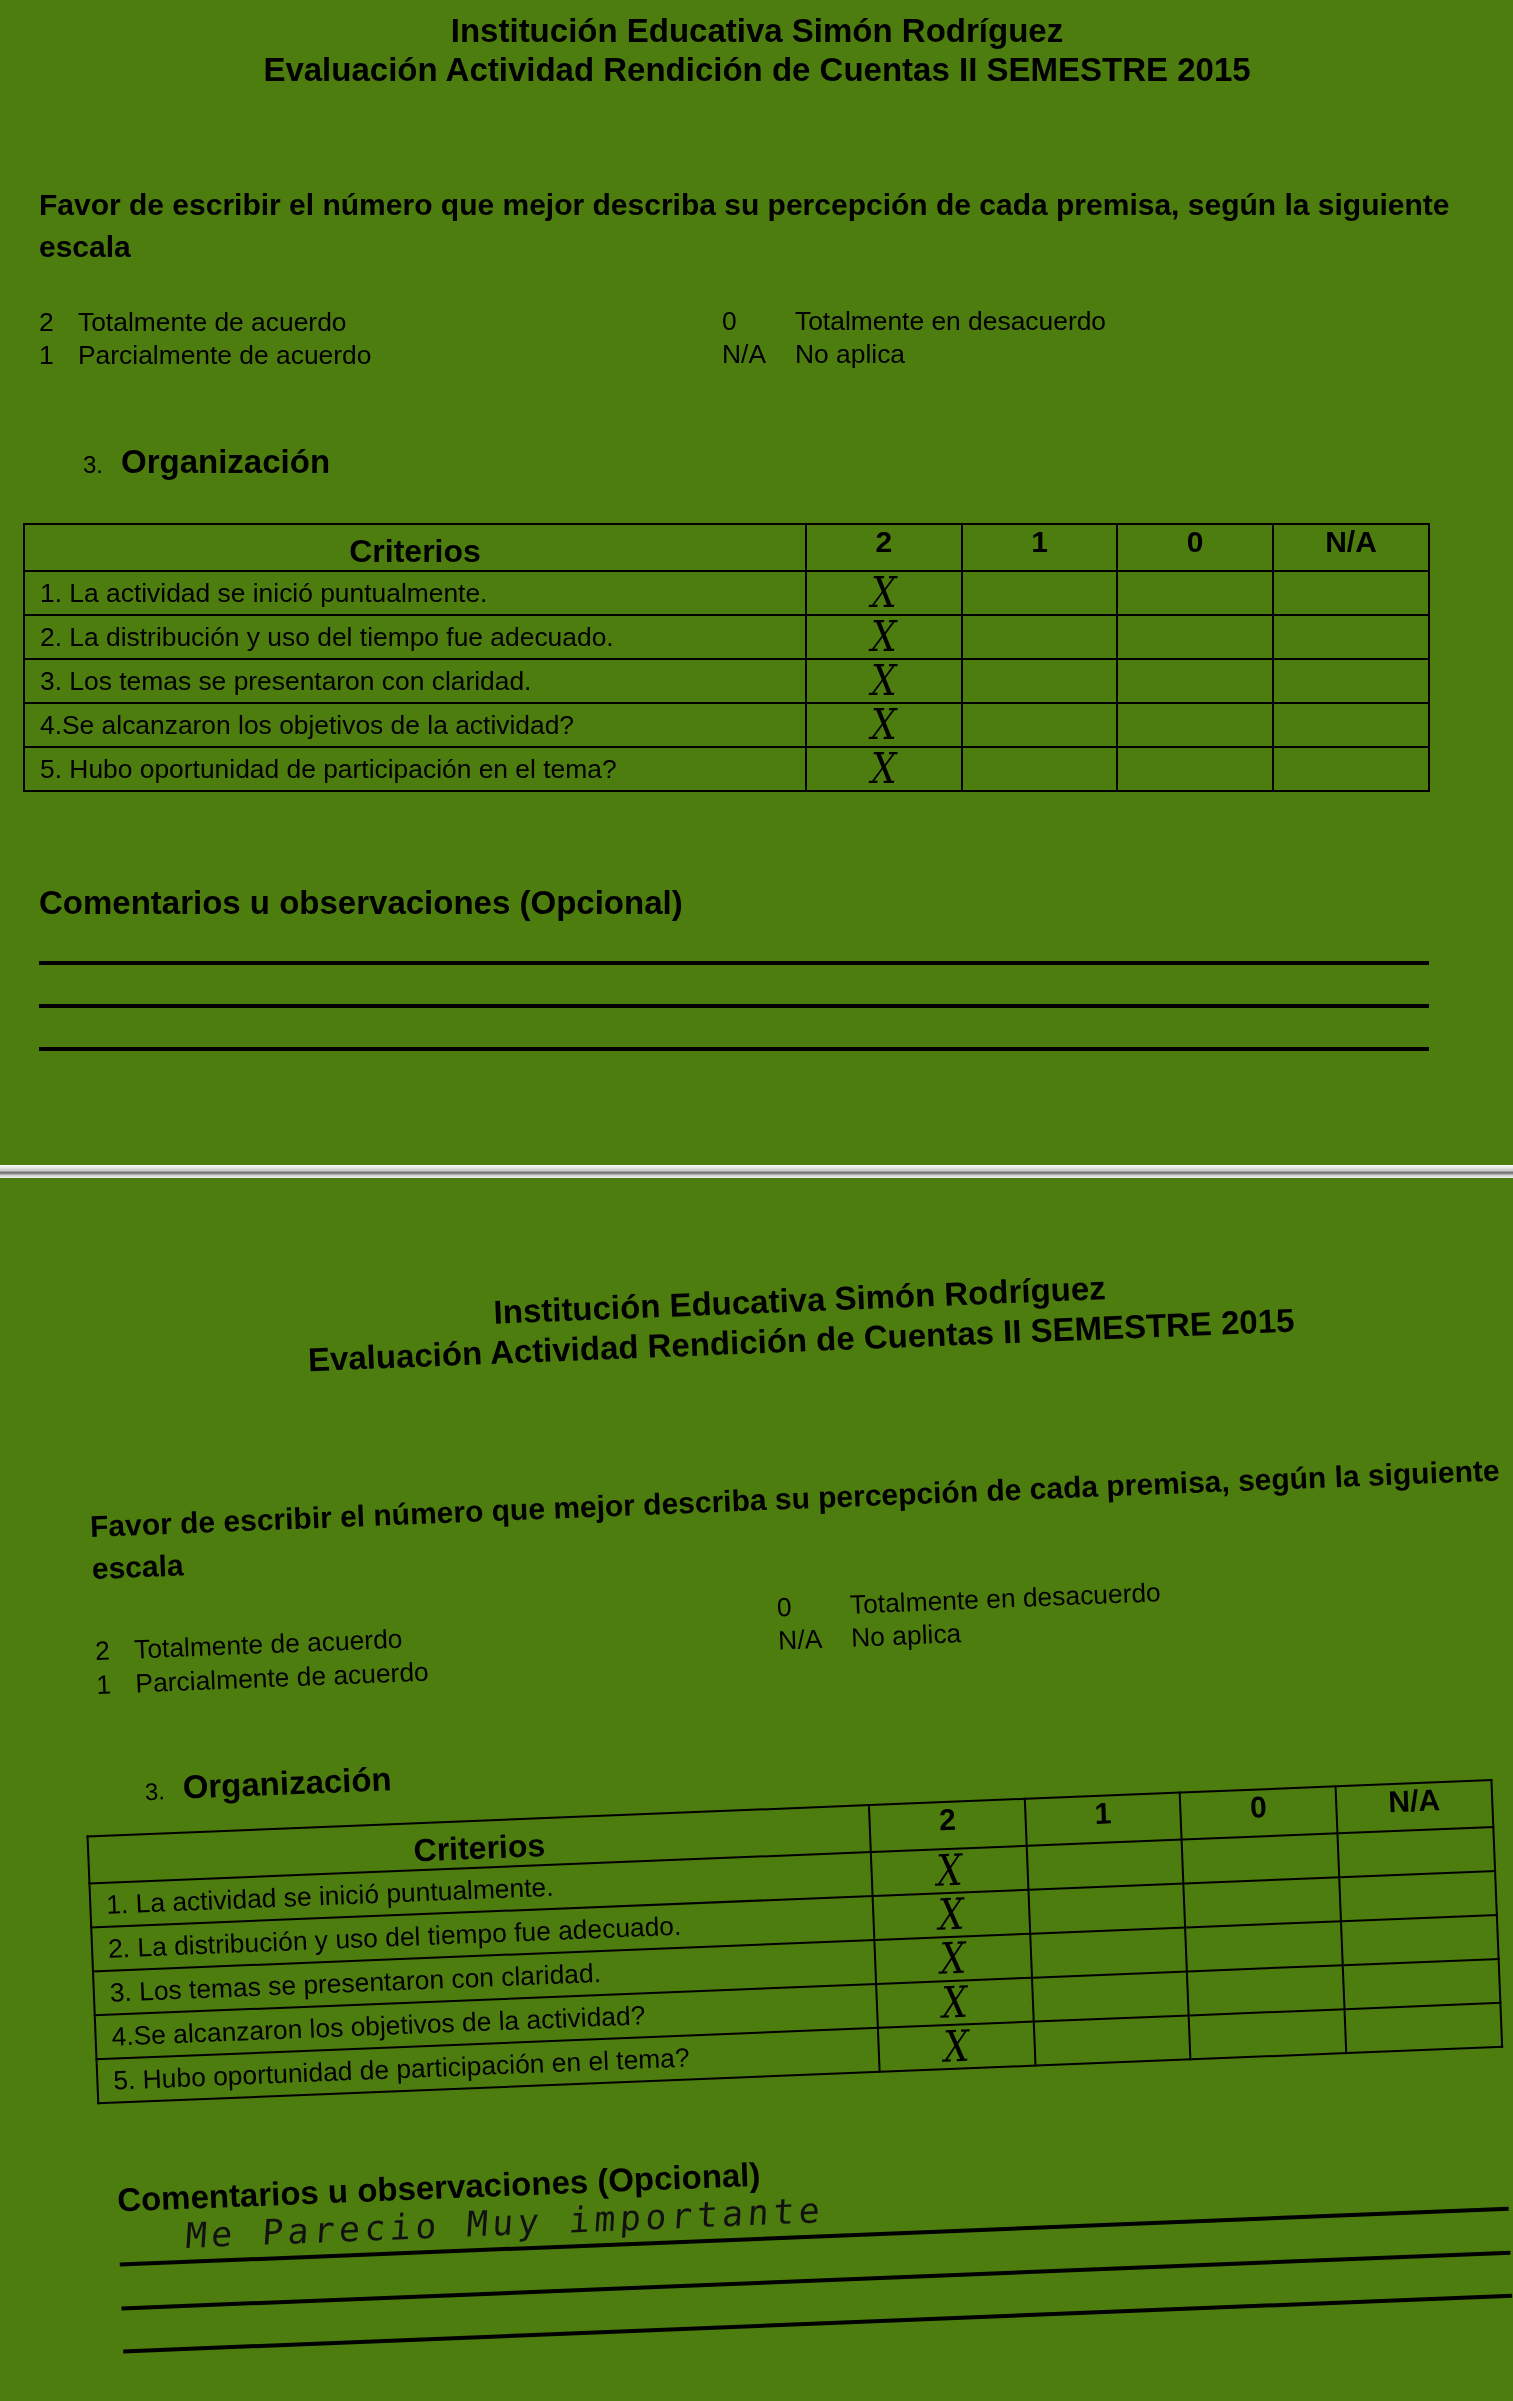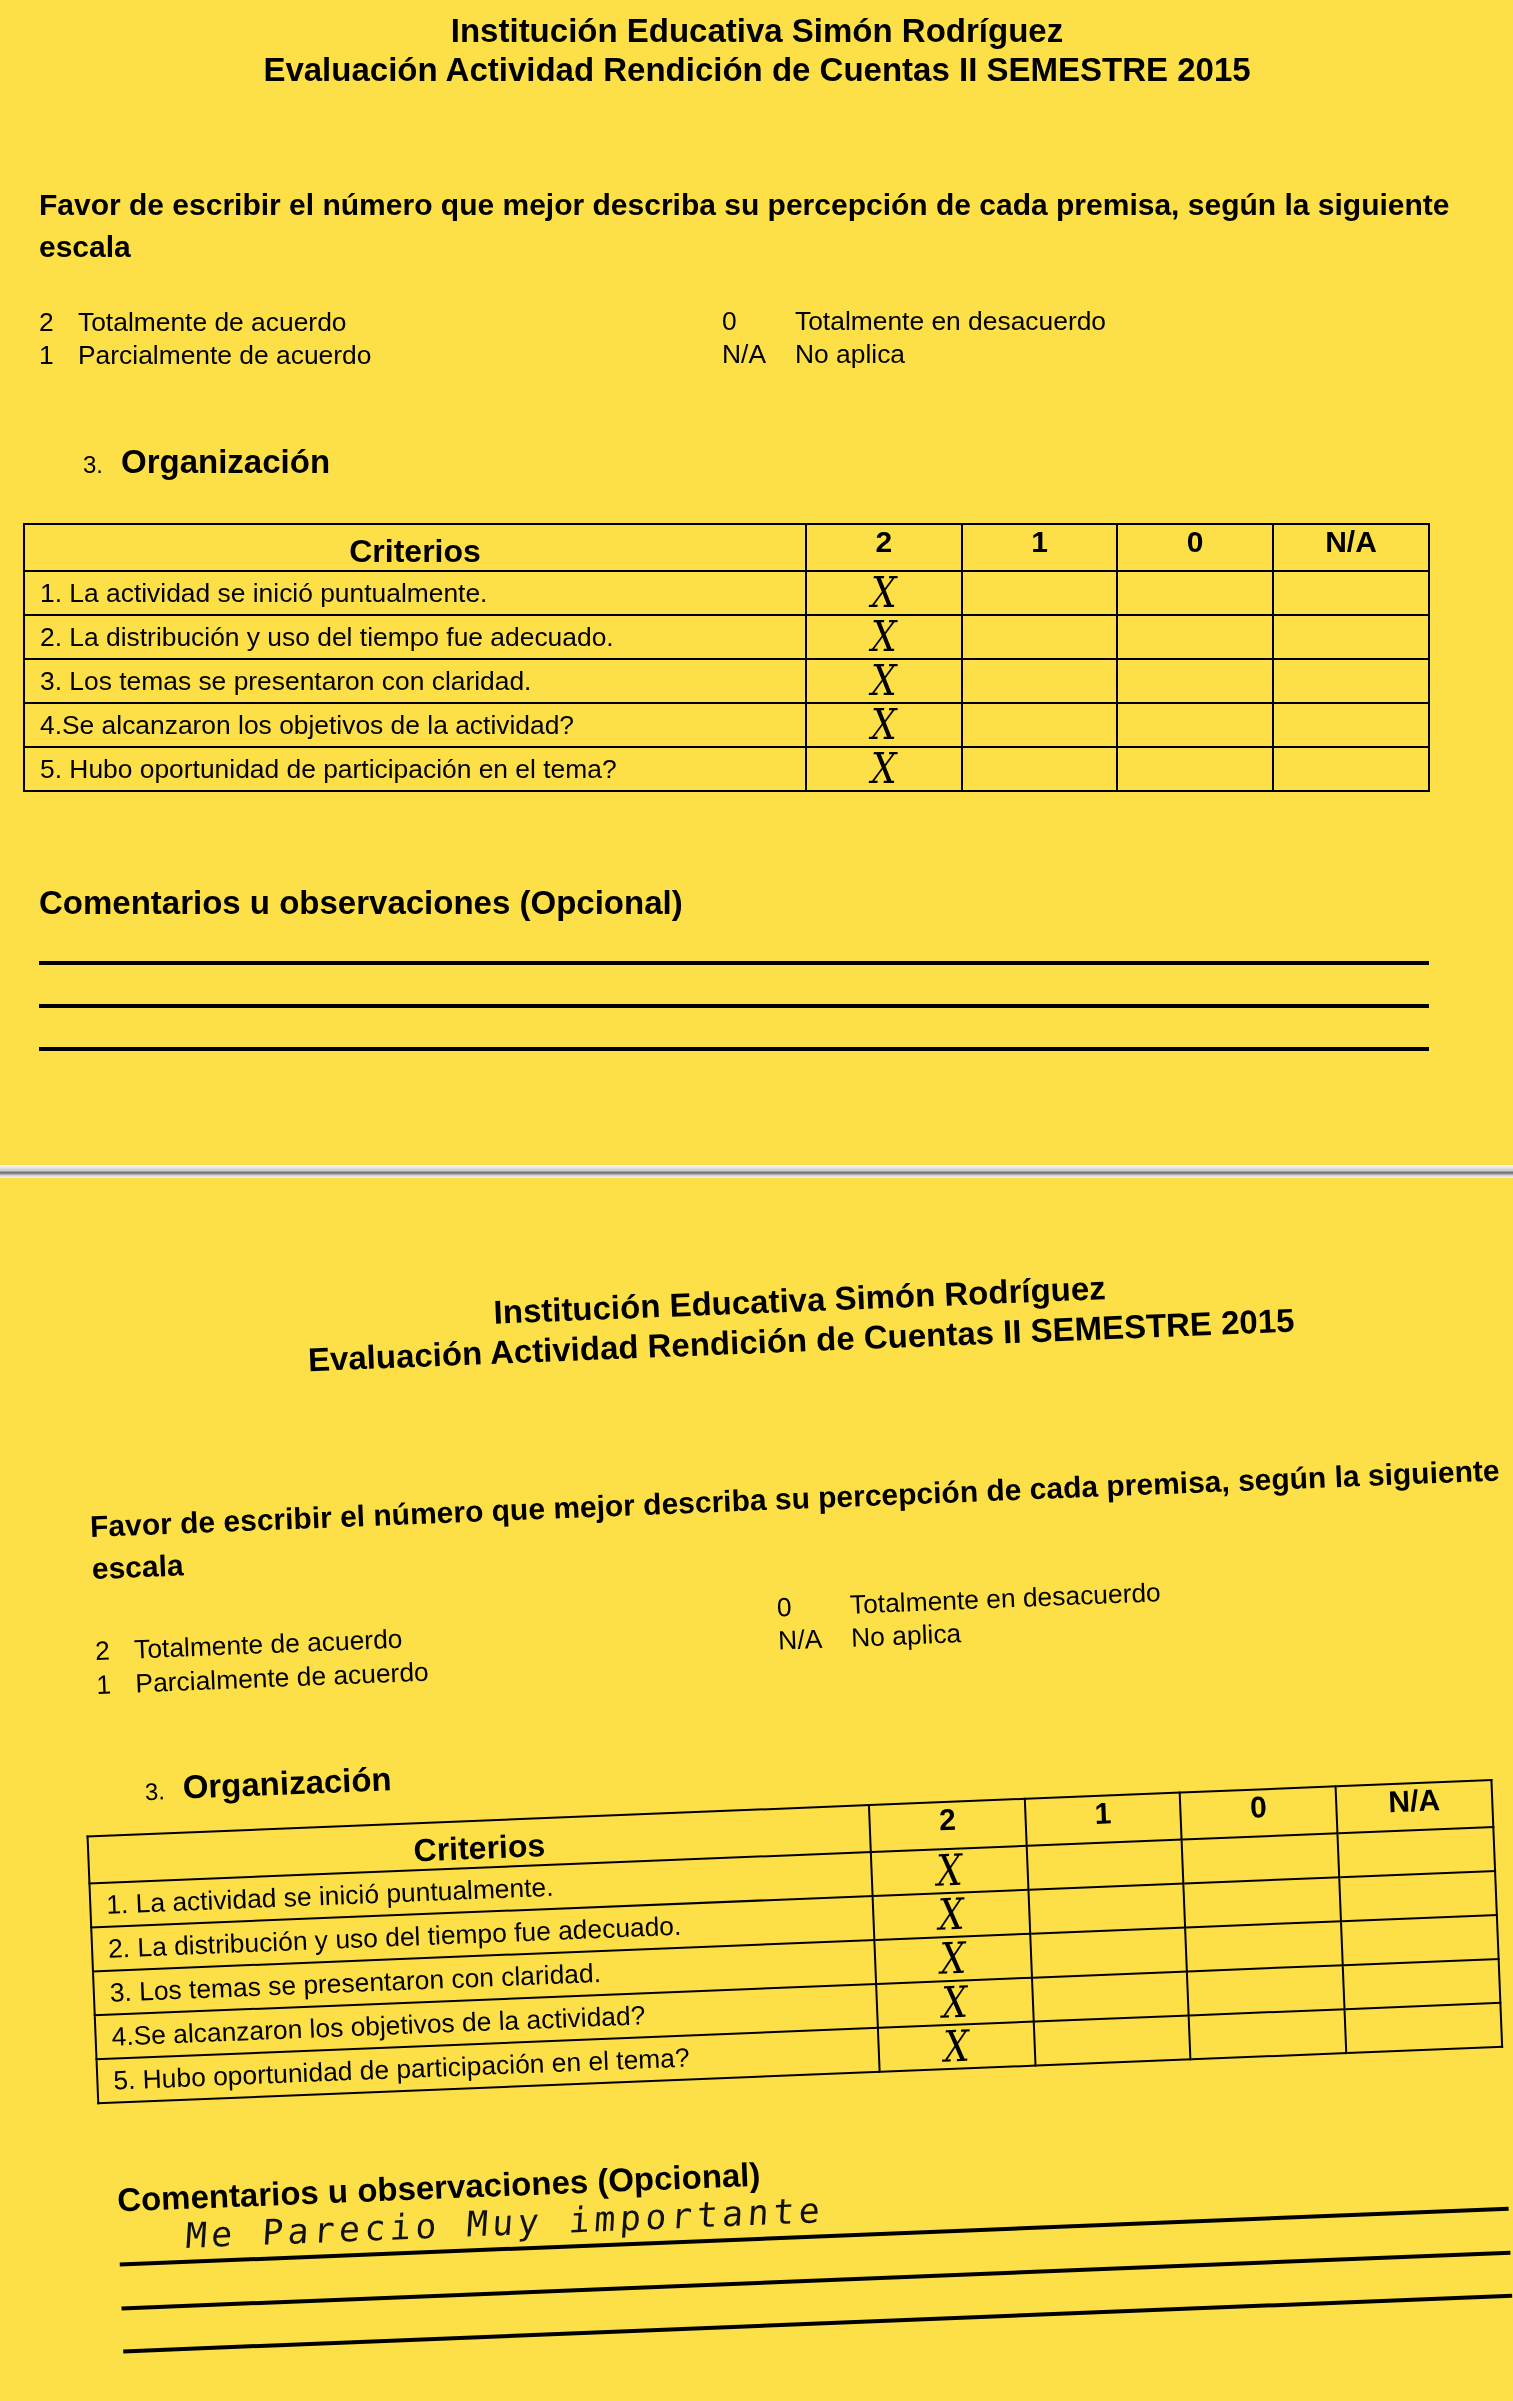--- a/index.html
+++ b/index.html
@@ -12,21 +12,21 @@
       height: 2401px;
       position: relative;
       overflow: hidden;
       font-family: "Liberation Sans", sans-serif;
       color: #000;
     }
     .sheet {
       position: absolute;
       left: 0;
       width: 1514px;
-      background: #fde047;
+      background: #4d7c0f;
     }
     #sheet-1 {
       top: 0;
       height: 1175px;
     }
     #sheet-2 {
       top: 1178px;
       height: 1223px;
     }
     .form {

